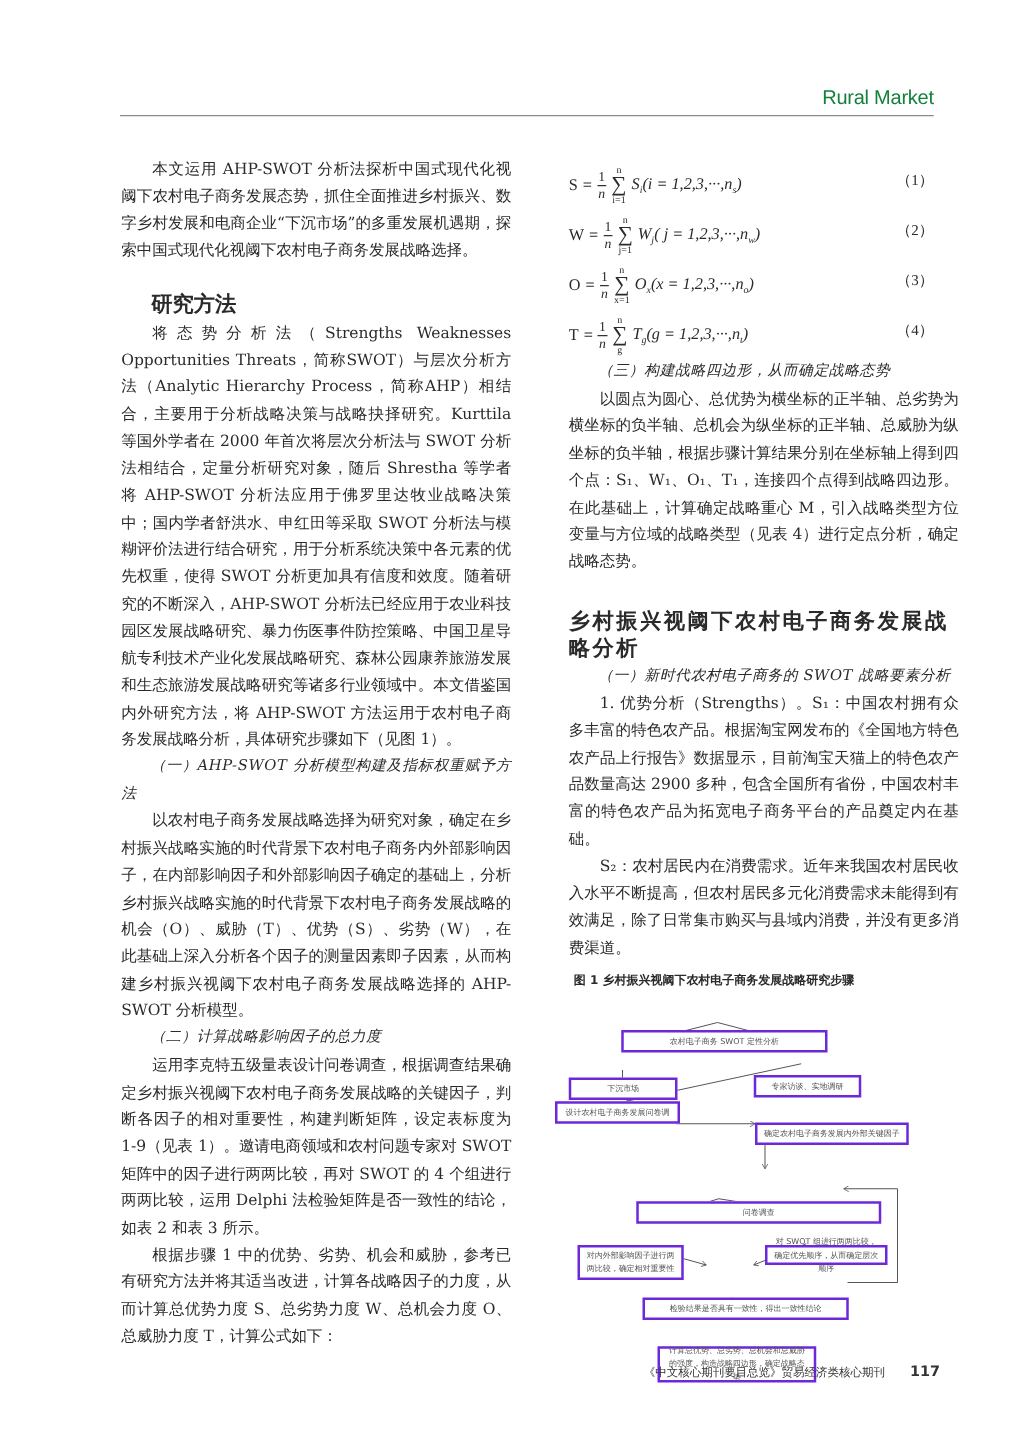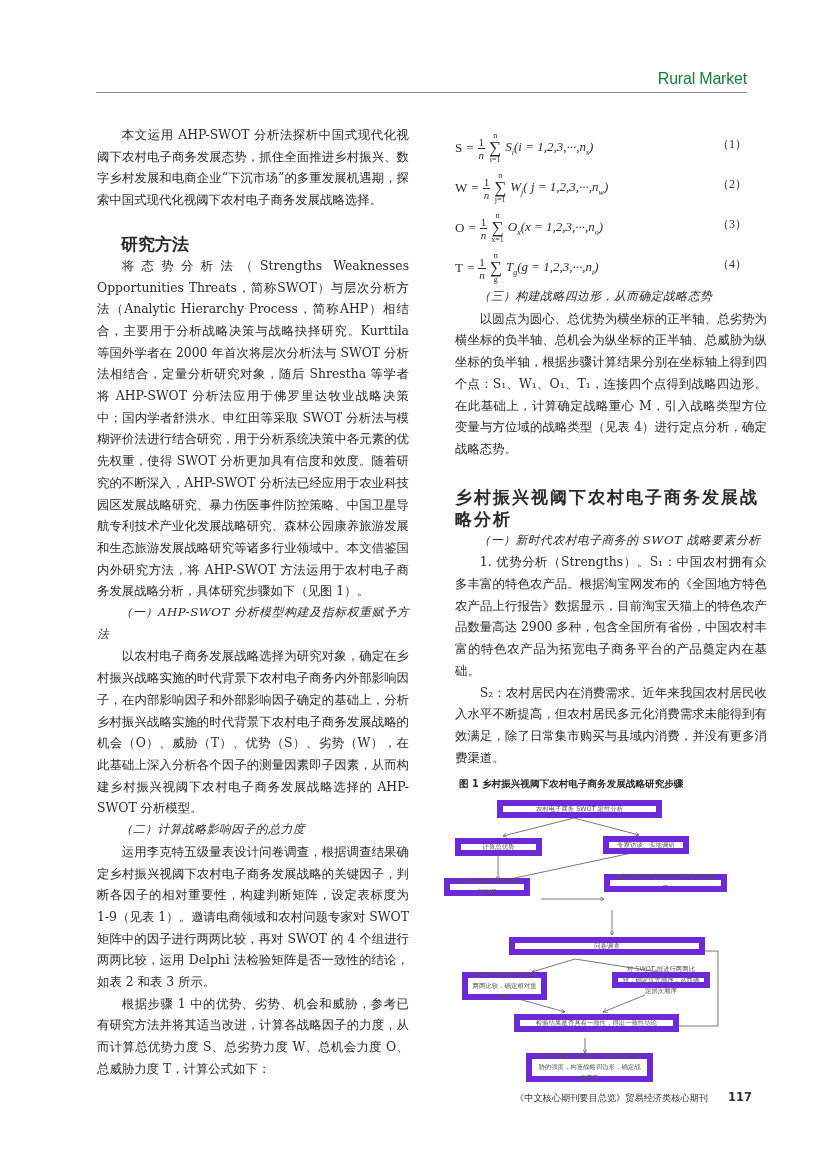--- a/index.html
+++ b/index.html
@@ -22,23 +22,23 @@
              font-size: 13px; }
   .formula .expr { position: absolute; left: 0; top: 8px; display: flex; align-items: center; gap: 4px; }
   .frac { display: inline-flex; flex-direction: column; align-items: center; font-size: 11px; line-height: 12px; }
   .frac .num { border-bottom: 1px solid #333; padding: 0 1px; }
   .sigma { display: inline-flex; flex-direction: column; align-items: center; font-size: 8px; line-height: 8px; }
   .sigma .sym { font-size: 17px; line-height: 16px; }
   .formula .tag { position: absolute; right: 20px; top: 12px; font-size: 12px; }
   .fig-caption { font-family: "DejaVu Sans", "Liberation Sans", sans-serif; font-weight: bold;
                  font-size: 9.6px; margin-top: 10px; margin-left: 4px; }
   .flow { position: absolute; left: 440px; top: 785px; width: 330px; height: 290px; }
-  .box { position: absolute; border: 6px solid #6d28d9; background: #fff; font-size: 6.4px; color: #555;
+  .box { position: absolute; border: 2px solid #6d28d9; background: #fff; font-size: 6.4px; color: #555;
          display: flex; align-items: center; justify-content: center; text-align: center; line-height: 11px;
-         box-sizing: border-box; padding: 0 4px; font-family: "DejaVu Sans", sans-serif; }
+         box-sizing: border-box; padding: 0 4px; font-family: "DejaVu Sans", sans-serif; margin-top: 24px; }
   .footer { position: absolute; left: 515px; top: 1090px; font-family: "DejaVu Sans", "Liberation Sans", sans-serif;
             font-size: 9.2px; color: #333; }
   .footer .pg { font-weight: bold; font-size: 11.5px; margin-left: 20px; }
 </style>
 </head>
 <body>
 
 <div class="header">
   <span class="header-title">Rural Market</span>
 </div>
@@ -151,23 +151,23 @@
       <line x1="172" y1="125" x2="172" y2="150" marker-end="url(#ah)"></line>
       <line x1="135" y1="174" x2="92" y2="187" marker-end="url(#ah)"></line>
       <line x1="135" y1="174" x2="218" y2="187" marker-end="url(#ah)"></line>
       <line x1="75" y1="213" x2="125" y2="227" marker-end="url(#ah)"></line>
       <line x1="205" y1="210" x2="163" y2="227" marker-end="url(#ah)"></line>
       <polyline points="238,241 278,241 278,166 235,166" marker-end="url(#ah)"></polyline>
       <line x1="145" y1="253" x2="145" y2="268" marker-end="url(#ah)"></line>
     </g>
   </svg>
   <div class="box" style="left:57px;top:15px;width:165px;height:18px">农村电子商务 SWOT 定性分析</div>
-  <div class="box" style="left:15px;top:53px;width:87px;height:18px">计算总优势</div>
+  <div class="box" style="left:15px;top:53px;width:87px;height:18px">下沉市场</div>
   <div class="box" style="left:163px;top:51px;width:86px;height:18px">专家访谈、实地调研</div>
-  <div class="box" style="left:4px;top:93px;width:86px;height:18px">设计农村电子商务发展问卷调</div>
+  <div class="box" style="left:4px;top:72px;width:100px;height:18px">设计农村电子商务发展问卷调</div>
   <div class="box" style="left:164px;top:89px;width:123px;height:18px">确定农村电子商务发展内外部关键因子</div>
   <div class="box" style="left:69px;top:152px;width:196px;height:18px">问卷调查</div>
   <div class="box" style="left:22px;top:187px;width:85px;height:28px">对内外部影响因子进行两两比较，确定相对重要性</div>
   <div class="box" style="left:172px;top:187px;width:98px;height:16px">对 SWOT 组进行两两比较，确定优先顺序，从而确定层次顺序</div>
   <div class="box" style="left:74px;top:229px;width:165px;height:18px">检验结果是否具有一致性，得出一致性结论</div>
   <div class="box" style="left:86px;top:268px;width:127px;height:29px">计算总优势、总劣势、总机会和总威胁的强度，构造战略四边形，确定战略态势</div>
 </div>
 
 <div class="footer">
   <span>《中文核心期刊要目总览》贸易经济类核心期刊</span><span class="pg">117</span>

